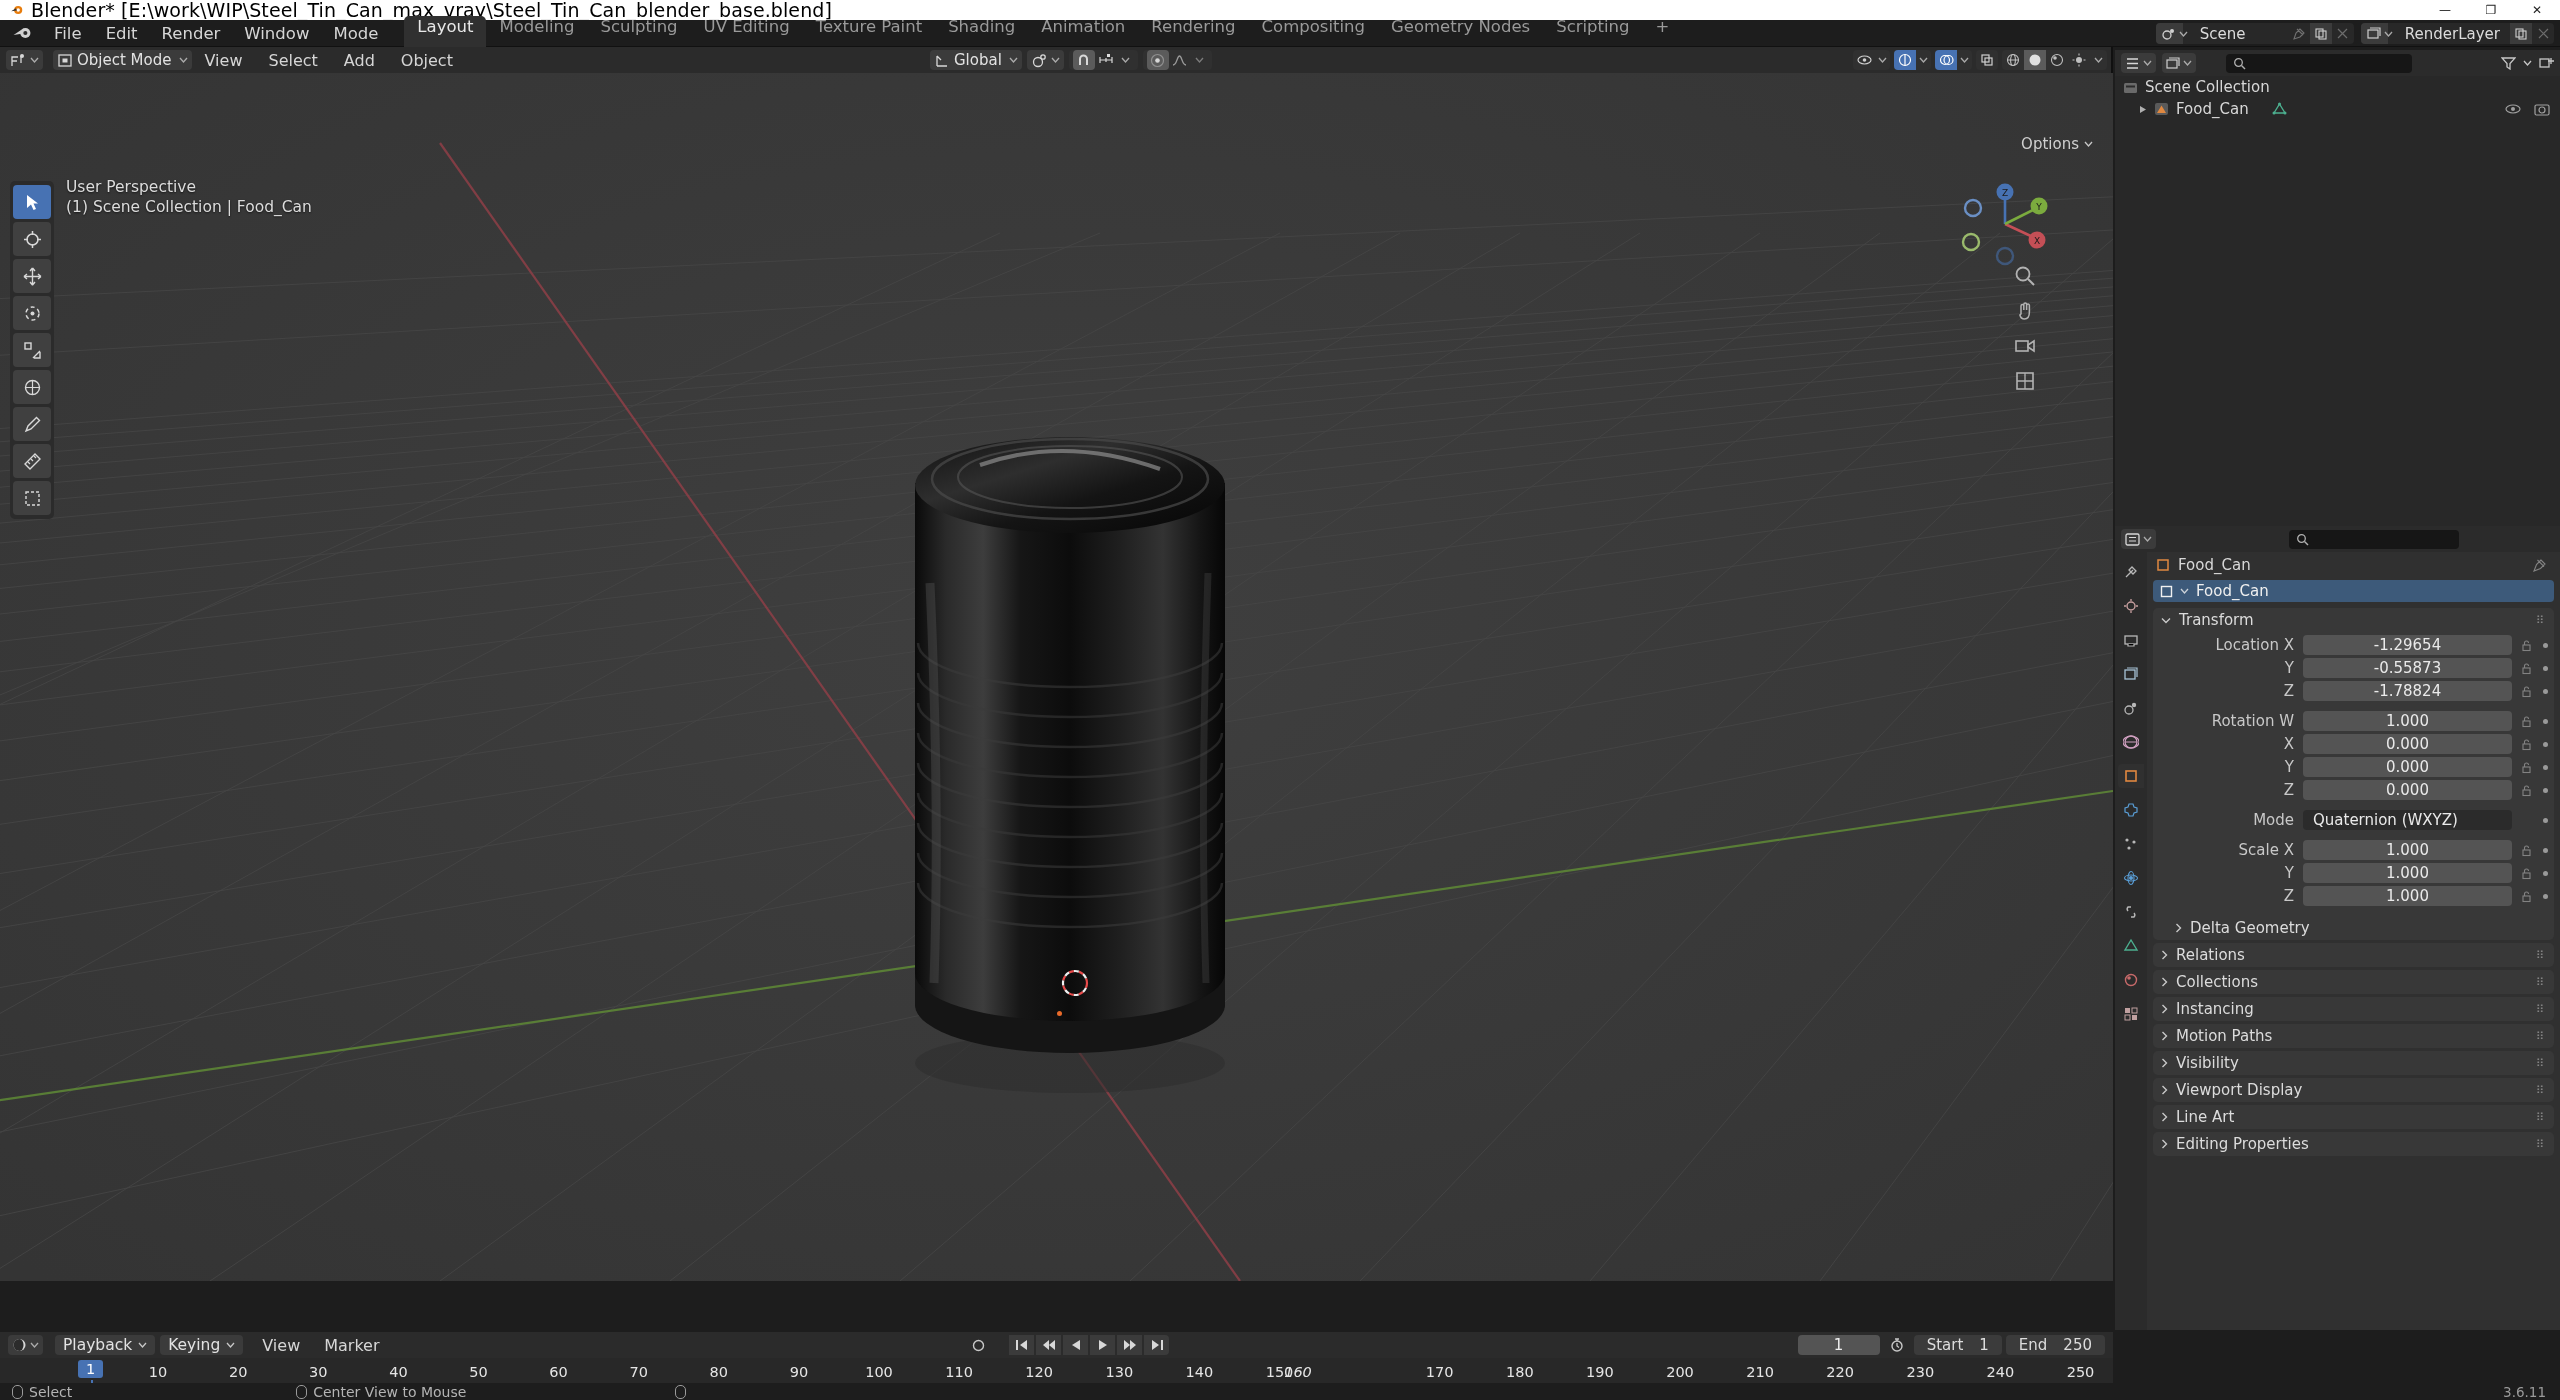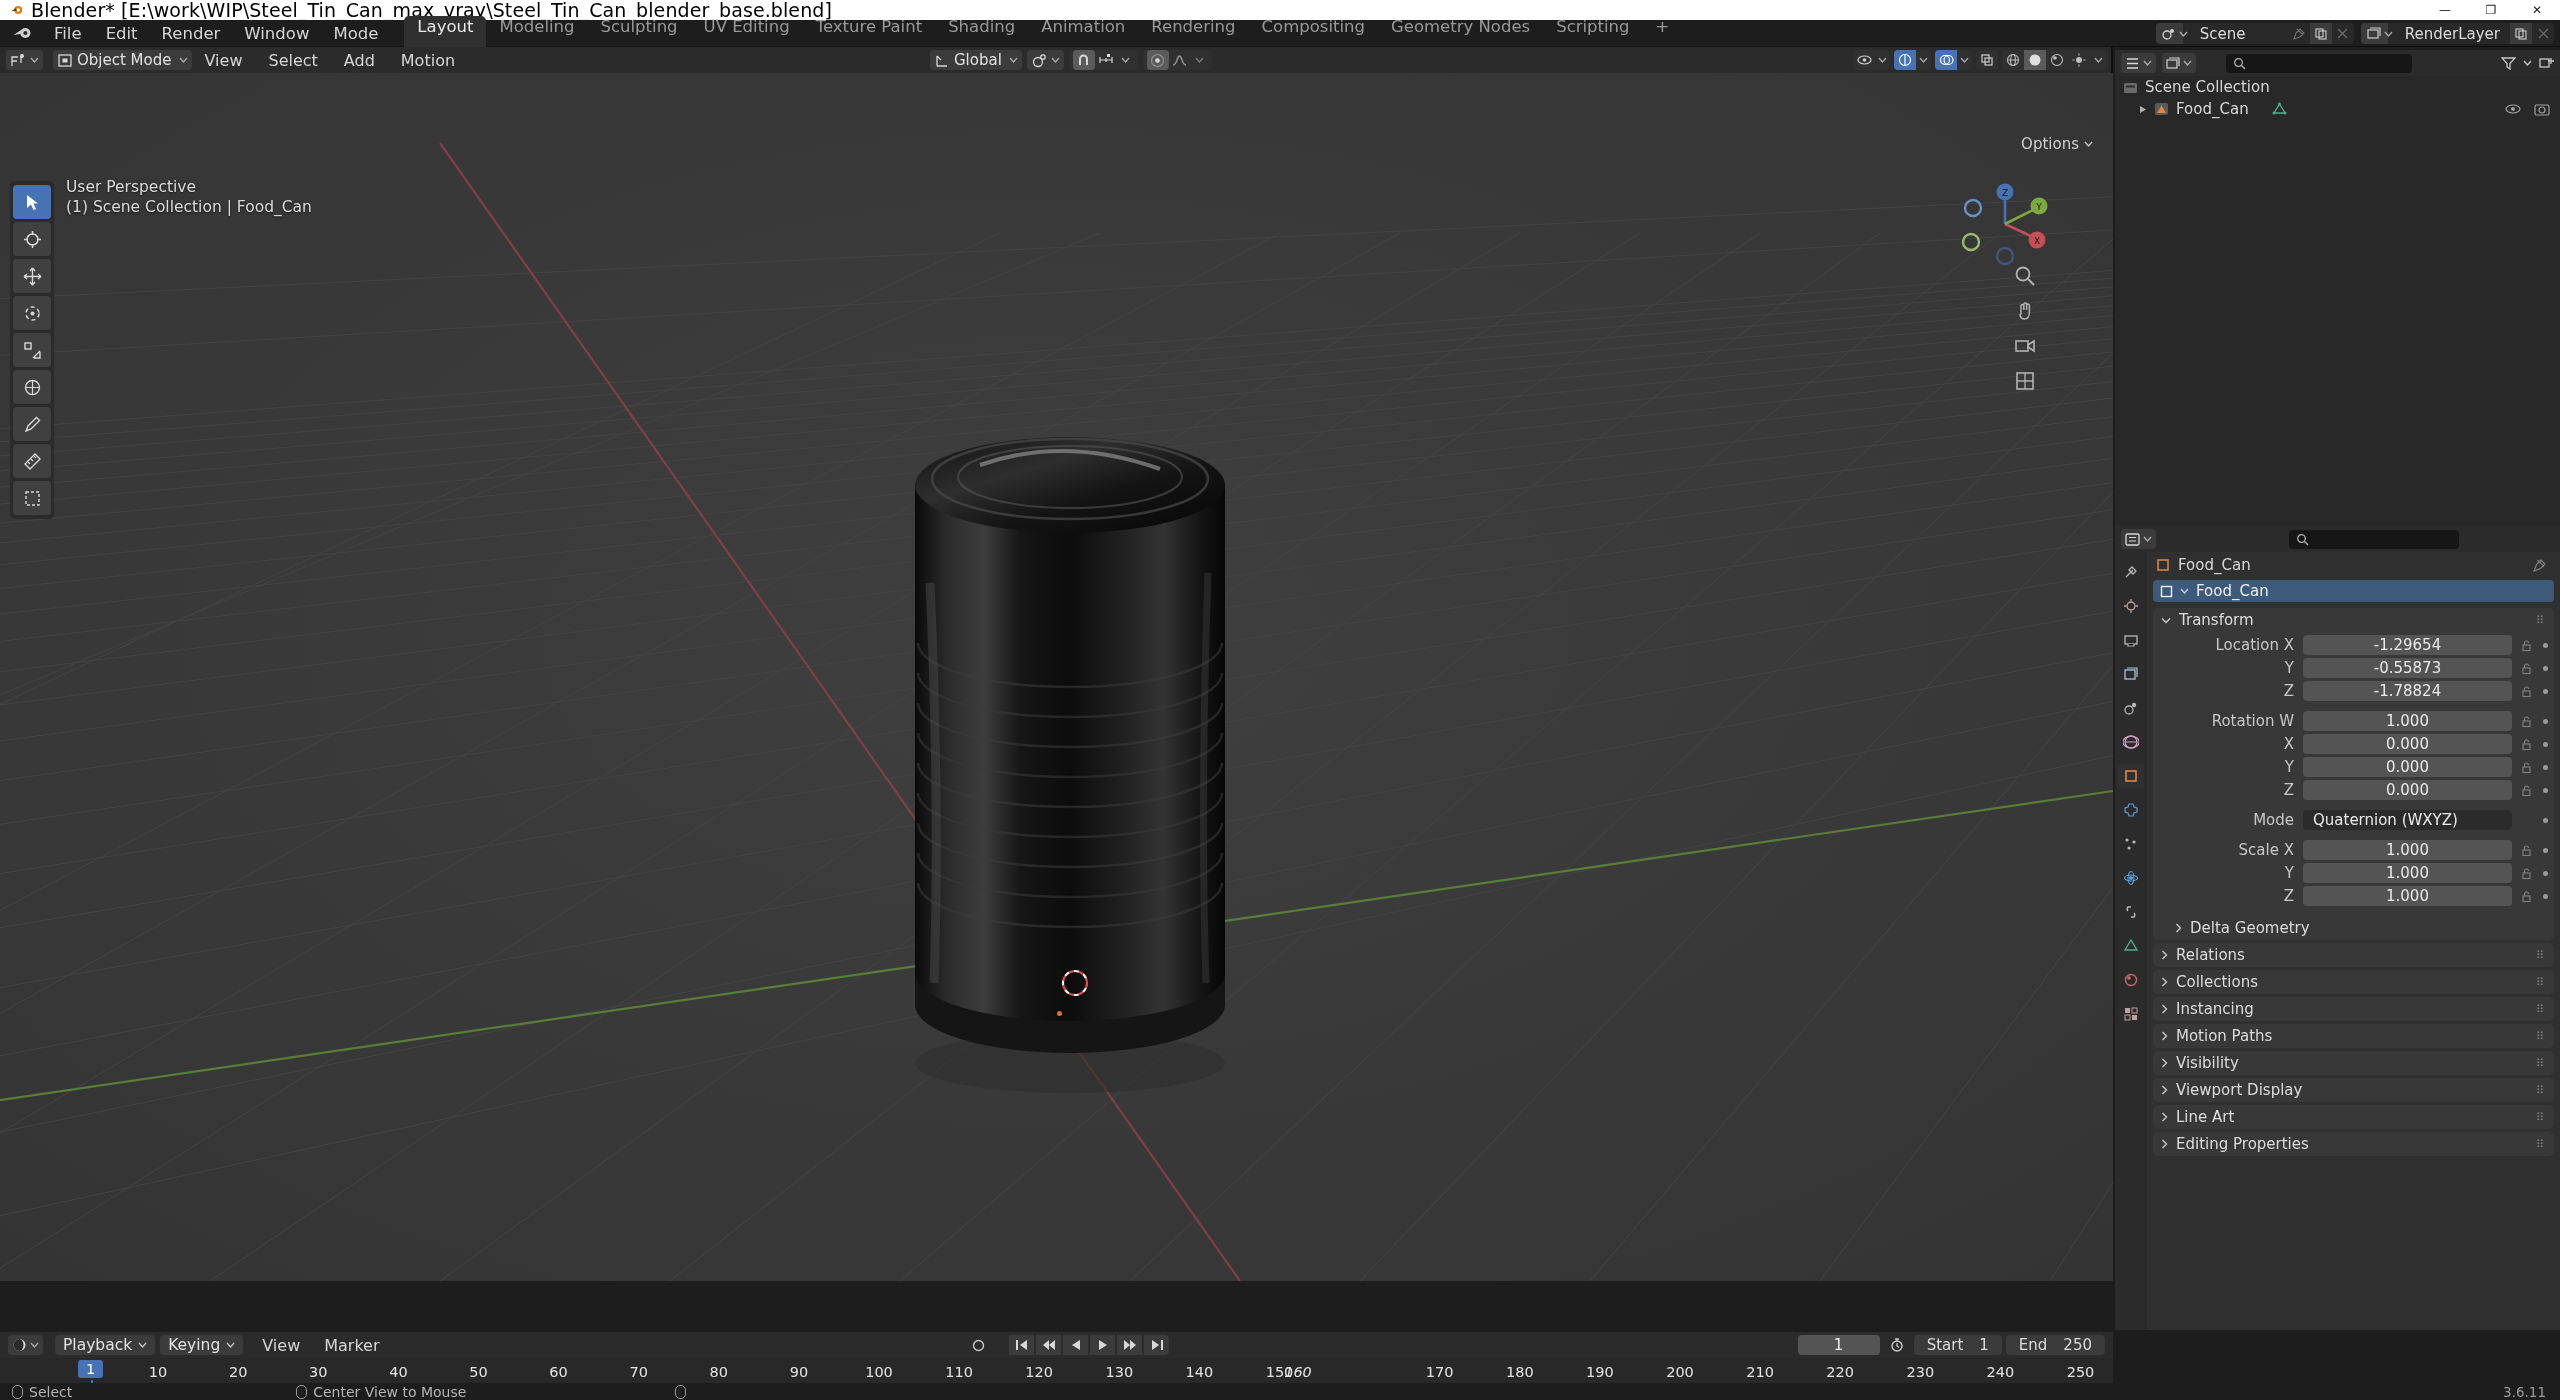--- a/index.html
+++ b/index.html
@@ -282,21 +282,21 @@
         <span class="lbl">Object Mode</span>
         <span class="chev">
           <svg width="9" height="6" viewBox="0 0 9 6">
               <path d="M1 1 L4.5 5 L8 1" fill="none" stroke="#c8c8c8" stroke-width="1.3"></path>
             </svg>
         </span>
       </div>
       <div class="vmenu">View</div>
       <div class="vmenu">Select</div>
       <div class="vmenu">Add</div>
-      <div class="vmenu">Motion</div>
+      <div class="vmenu">Object</div>
 
       <div id="vp-header-mid">
         <div class="vbtn" style="margin:0">
           <svg width="16" height="15" viewBox="0 0 16 15">
               <path d="M3 13 L3 3 M3 13 L13 13 M3 3 L7 7" stroke="#d8d8d8" stroke-width="1.3" fill="none"></path>
             </svg>
           <span class="lbl">Global</span>
           <span class="chev">
             <svg width="9" height="6" viewBox="0 0 9 6">
                 <path d="M1 1 L4.5 5 L8 1" fill="none" stroke="#c8c8c8" stroke-width="1.3"></path>

